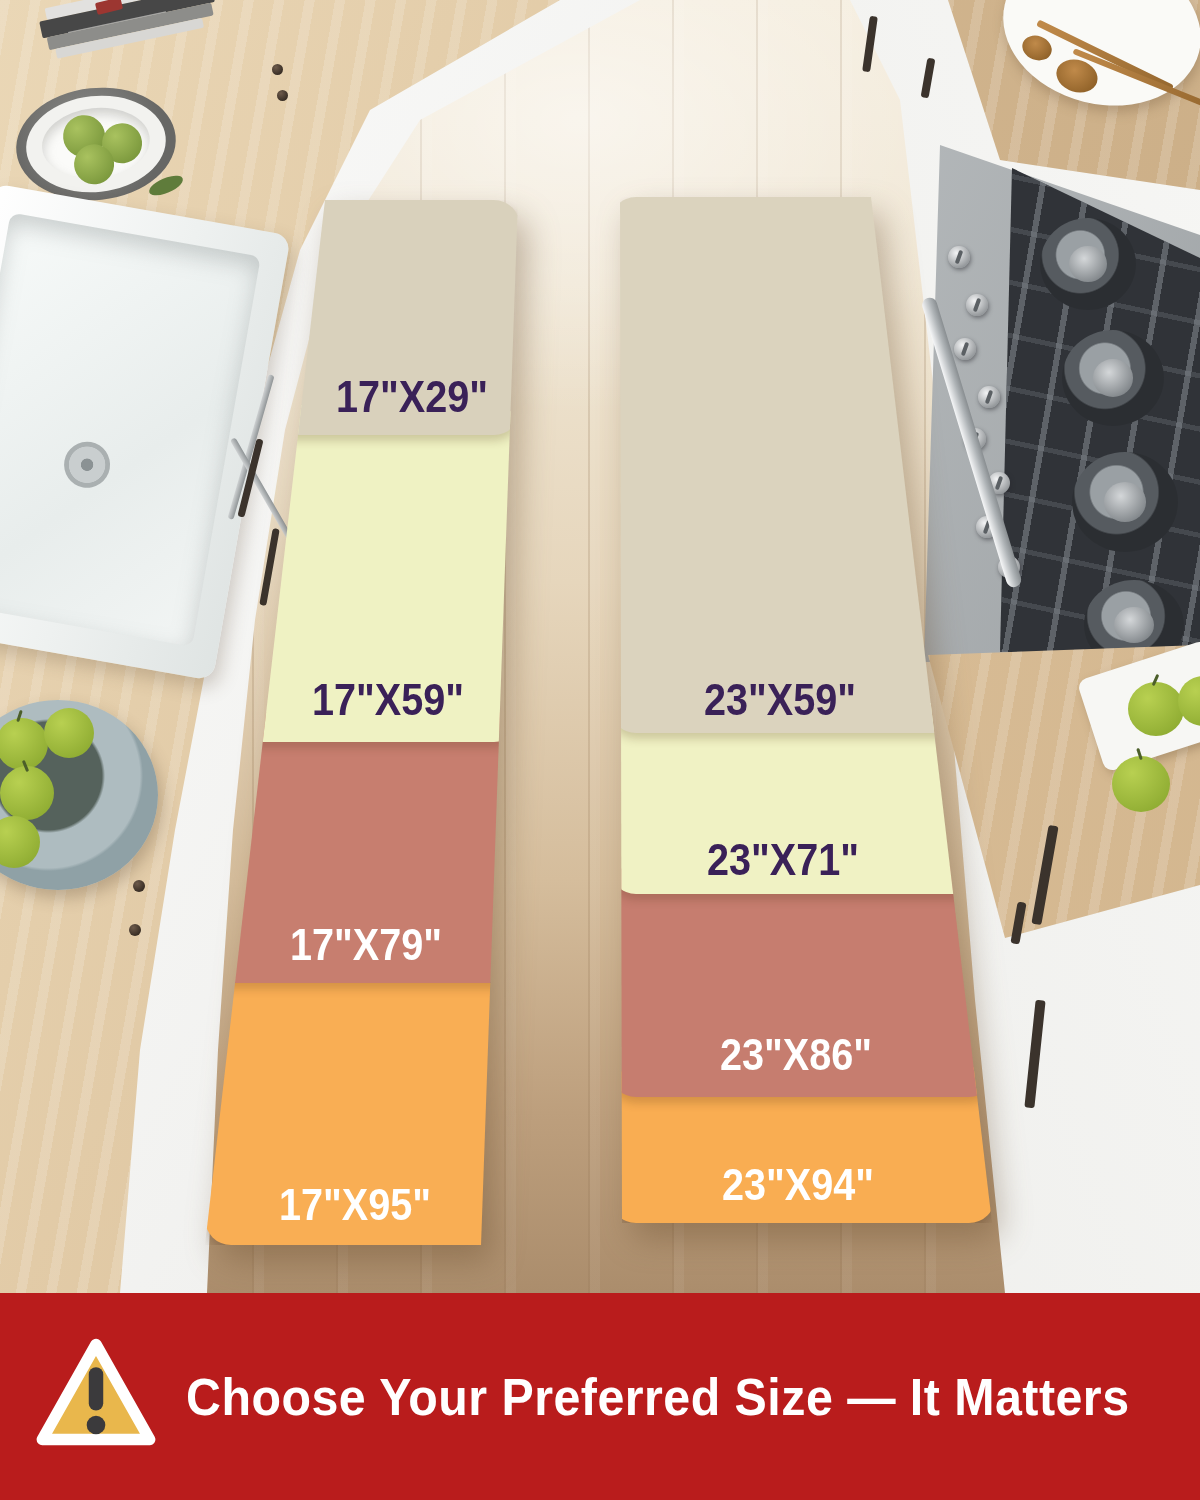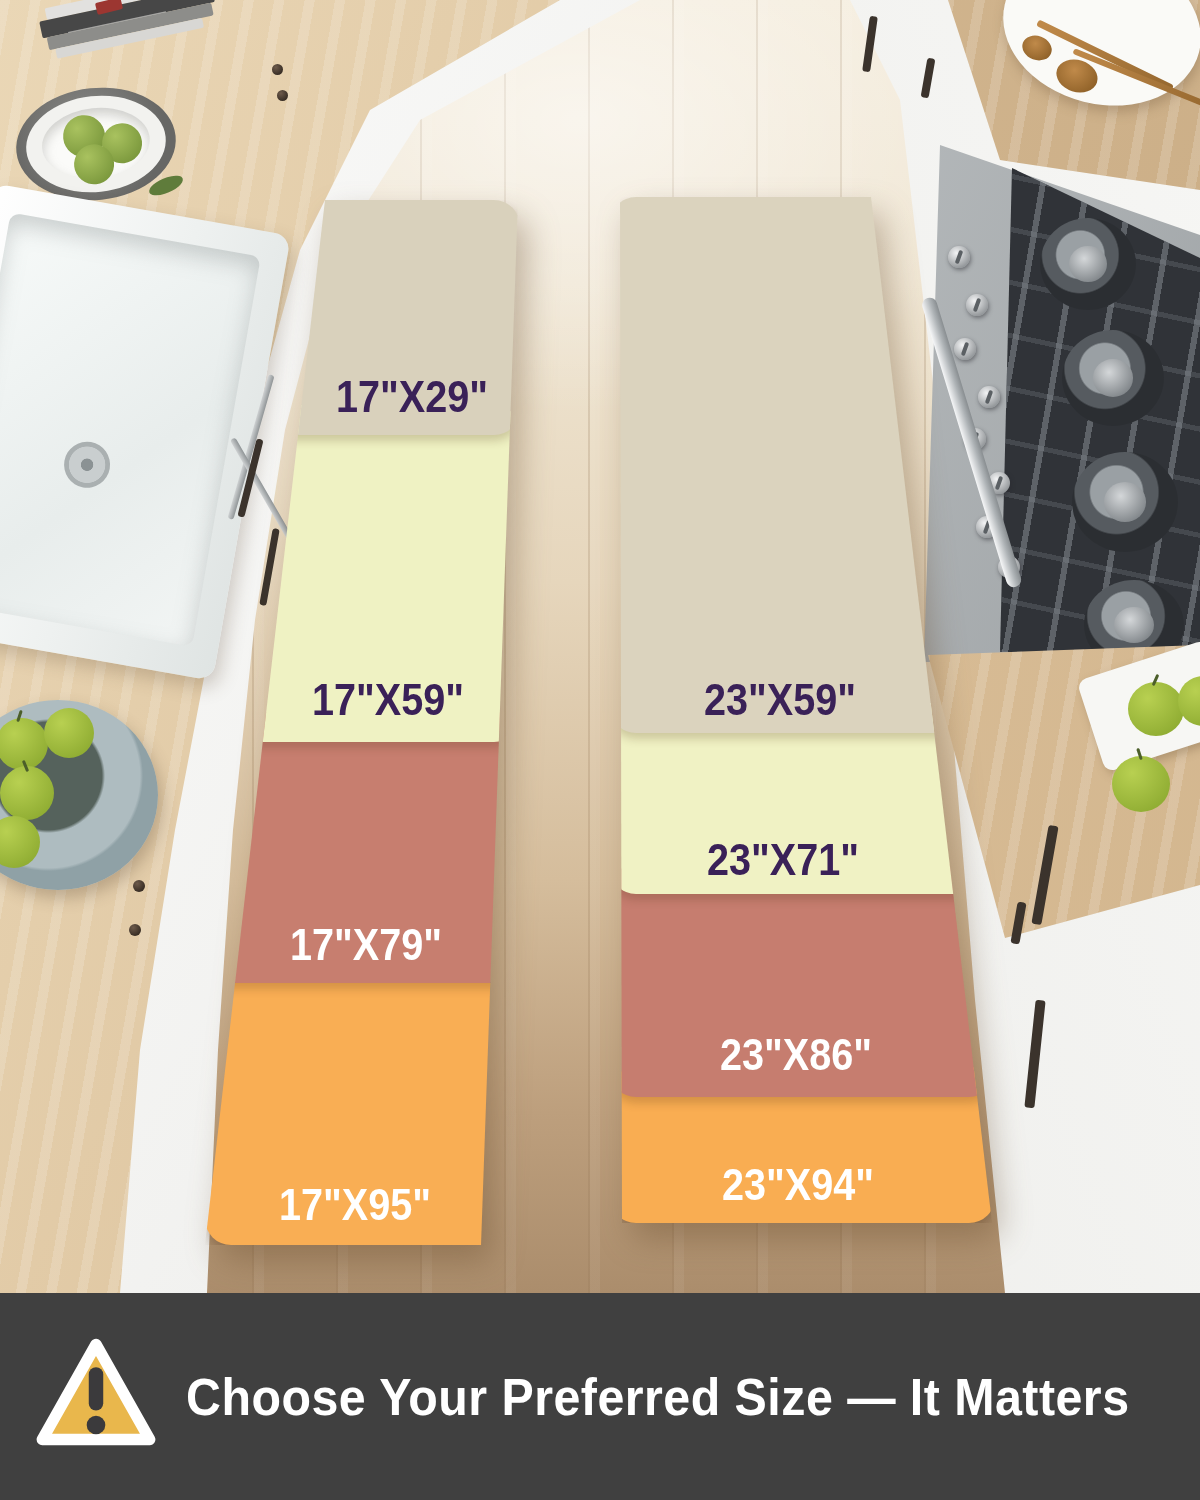--- a/index.html
+++ b/index.html
@@ -265,21 +265,21 @@
     <div class="size-label" style="left: 412px; top: 397px; color: rgb(58, 33, 88);">17"X29"</div>
     <div class="size-label" style="left: 388px; top: 700px; color: rgb(58, 33, 88);">17"X59"</div>
     <div class="size-label" style="left: 366px; top: 945px; color: rgb(255, 255, 255);">17"X79"</div>
     <div class="size-label" style="left: 355px; top: 1205px; color: rgb(255, 255, 255);">17"X95"</div>
     <div class="size-label" style="left: 780px; top: 700px; color: rgb(58, 33, 88);">23"X59"</div>
     <div class="size-label" style="left: 783px; top: 860px; color: rgb(58, 33, 88);">23"X71"</div>
     <div class="size-label" style="left: 796px; top: 1055px; color: rgb(255, 255, 255);">23"X86"</div>
     <div class="size-label" style="left: 798px; top: 1185px; color: rgb(255, 255, 255);">23"X94"</div>
   </div>
 
-  <div class="banner" style="background: #404040;">
+  <div class="banner" style="background: #b91c1c;">
     <svg class="banner-icon" viewBox="0 0 120 112">
       <path d="M60 8 L112 100 L8 100 Z" fill="#e9b74c" stroke="#ffffff" stroke-width="11" stroke-linejoin="round"></path>
       <rect x="53" y="30" width="14" height="42" rx="7" fill="#3b3a3c"></rect>
       <circle cx="60" cy="86" r="9" fill="#3b3a3c"></circle>
     </svg>
     <div class="banner-text">Choose Your Preferred Size — It Matters</div>
   </div>
 
 </div>
 

